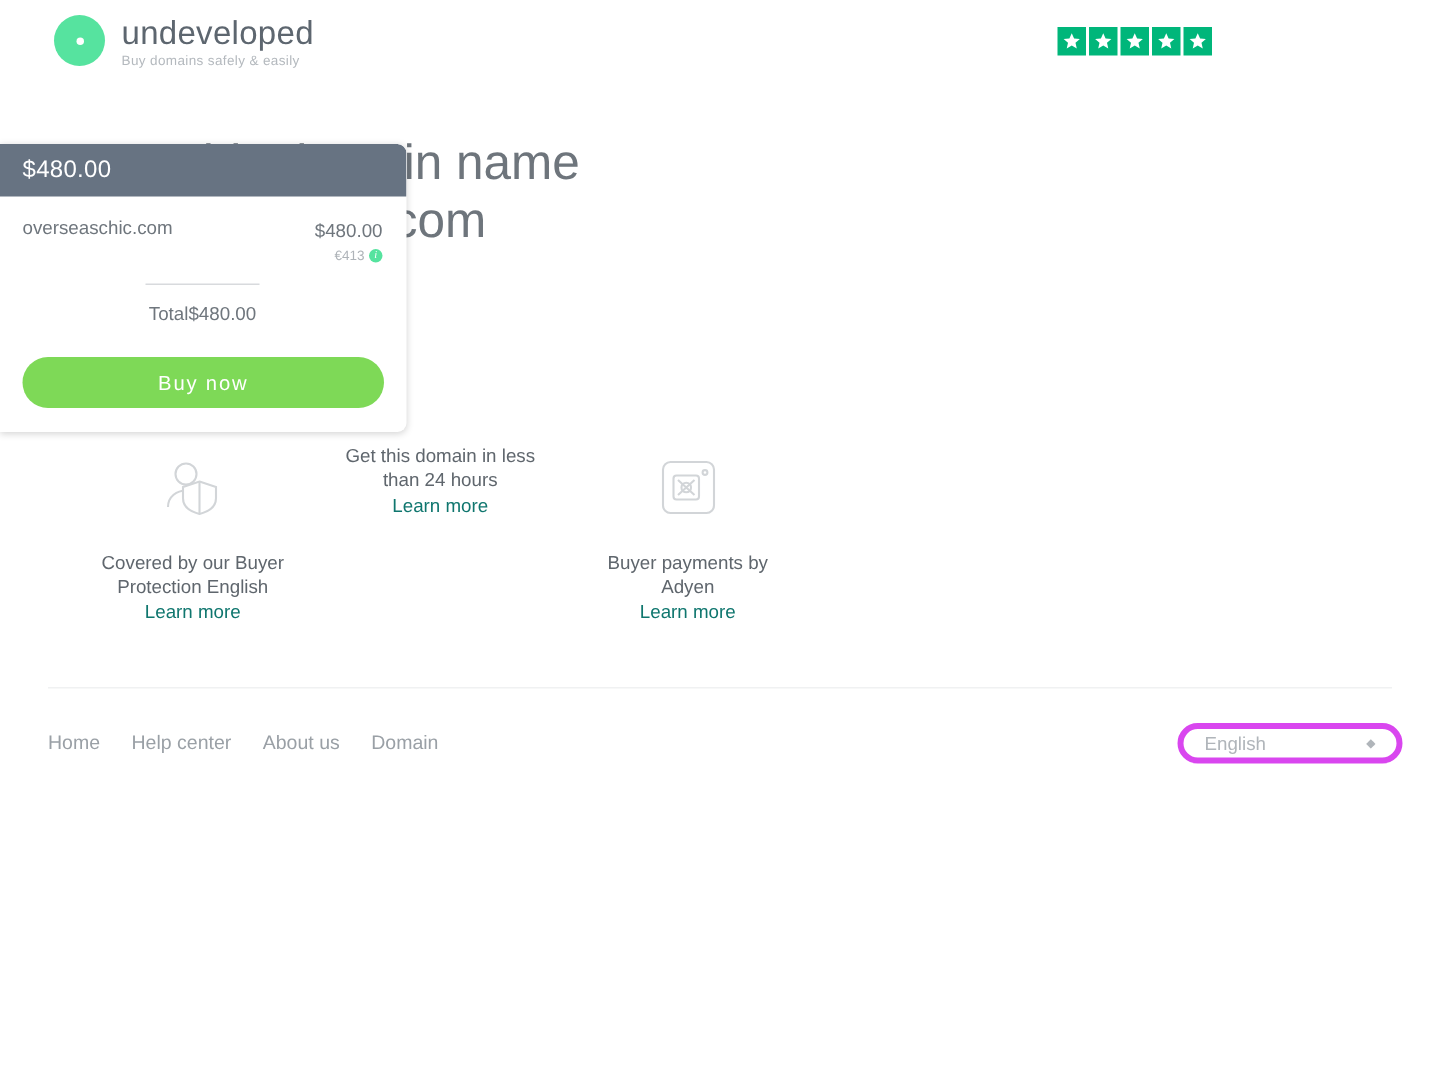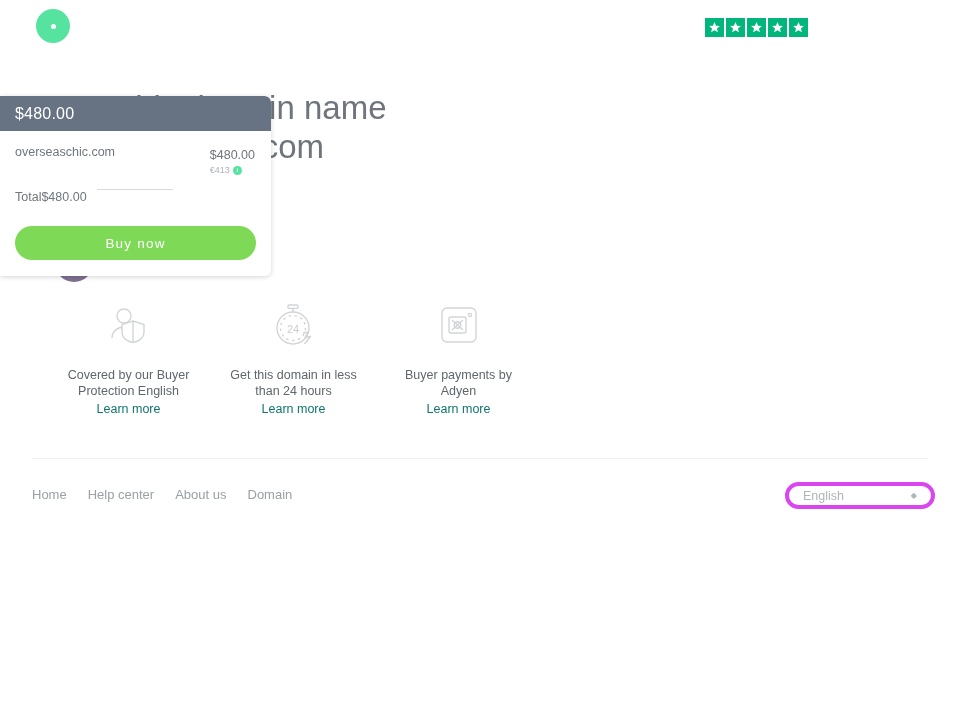--- a/index.html
+++ b/index.html
@@ -175,20 +175,21 @@
     font-size: 12.5px;
     color: #6f767d;
     line-height: 15px;
   }
   .line-item-eur {
     font-size: 9px;
     color: #aeb3b8;
     line-height: 12px;
     display: flex;
     align-items: center;
+    justify-content: flex-end;
     gap: 3px;
     margin-top: 1px;
   }
   .info-dot {
     width: 9px;
     height: 9px;
     border-radius: 50%;
     background: #56e39f;
     color: #ffffff;
     font-size: 7px;
@@ -201,22 +202,23 @@
 
   .card-divider {
     height: 1px;
     background: #d8dadd;
     width: 76px;
     margin: 13px auto 0 auto;
   }
 
   .total-row {
     display: flex;
-    justify-content: flex-start;
-    align-items: center;
+    justify-content: center;
+    align-items: center;
+    margin-top: 12px;
   }
   .total-label {
     font-size: 12.5px;
     color: #6f767d;
   }
   .total-value {
     font-size: 12.5px;
     color: #6f767d;
   }
 
@@ -331,20 +333,24 @@
 </head>
 <body>
 
 <div class="page">
 
   <div class="site-header">
 
     <div class="brand">
       <div class="brand-mark">
         <i></i>
+      </div>
+      <div class="brand-text">
+        <div class="brand-name">undeveloped</div>
+        <div class="brand-tagline">Buy domains safely &amp; easily</div>
       </div>
     </div>
 
     <div class="trust-stars">
       <span class="star">
         <svg width="13" height="13" viewBox="0 0 24 24">
             <path fill="#ffffff" d="M12 2l2.9 6.6 7.1.6-5.4 4.7 1.6 7L12 17.2 5.8 20.9l1.6-7L2 9.2l7.1-.6z"></path>
           </svg>
       </span>
       <span class="star">
@@ -424,30 +430,20 @@
         </svg>
       </div>
       <div class="feature-text">
         <span>Covered by our Buyer</span><br>
         <span>Protection English</span>
       </div>
       <a class="feature-link">Learn more</a>
     </div>
 
     <div class="feature">
-      <div class="feature-icon">
-        <svg width="50" height="50" viewBox="0 0 50 50" fill="none" stroke="#d2d5d8" stroke-width="1.4">
-          <circle cx="24" cy="28" r="16"></circle>
-          <circle cx="24" cy="28" r="12.5" stroke-dasharray="2.5 3.5"></circle>
-          <rect x="19" y="5" width="10" height="3.4" rx="1"></rect>
-          <path d="M24 8.4v3.6"></path>
-          <path d="M34 33l5.5-1-3.5 5.5 5.5-1-6 7.5" stroke-linejoin="round"></path>
-          <text x="24" y="33" font-family="Liberation Sans, sans-serif" font-size="11" fill="#c9cdd1" stroke="none" text-anchor="middle">24</text>
-        </svg>
-      </div>
       <div class="feature-text">
         <span>Get this domain in less</span><br>
         <span>than 24 hours</span>
       </div>
       <a class="feature-link">Learn more</a>
     </div>
 
     <div class="feature">
       <div class="feature-icon">
         <svg width="44" height="44" viewBox="0 0 44 44" fill="none" stroke="#d2d5d8" stroke-width="1.4">

